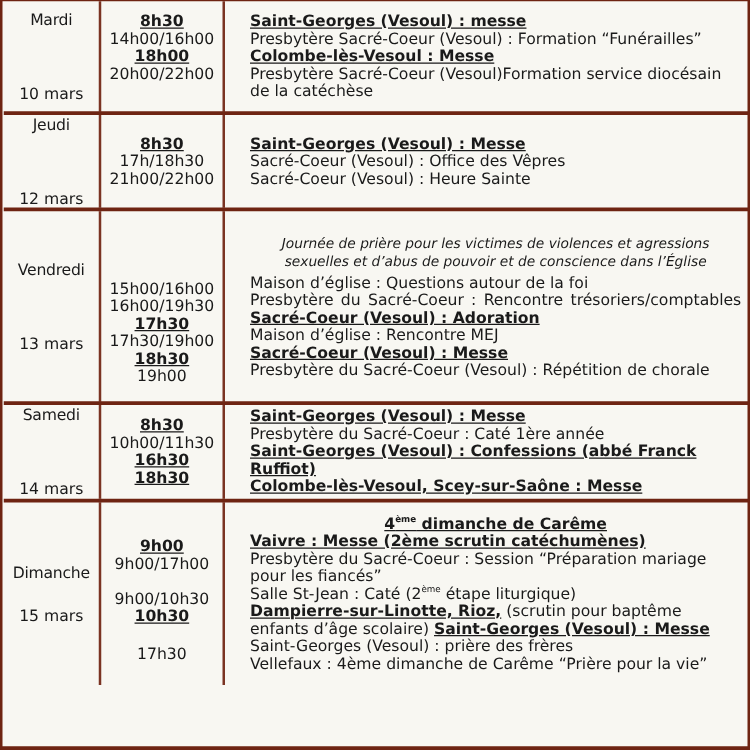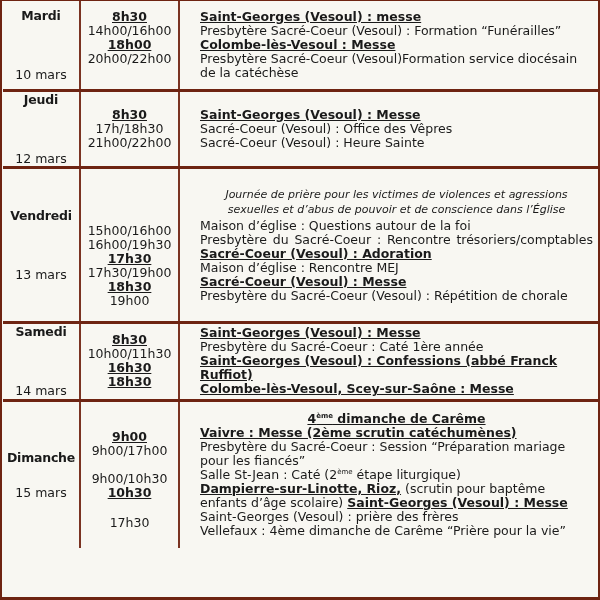--- a/index.html
+++ b/index.html
@@ -5,21 +5,21 @@
   html, body { margin:0; padding:0; }
   body { width:600px; height:600px; background:#f8f7f2; overflow:hidden; font-family:"DejaVu Sans", sans-serif; color:#1a1a1a; }
   .frame { position:absolute; left:0; top:0; width:600px; height:600px; box-sizing:border-box; border-left:2px solid #6e2412; border-right:2px solid #6e2412; border-top:1px solid #6e2412; border-bottom:3px solid #6e2412; }
   table { border-collapse:collapse; width:598px; margin-left:1px; table-layout:fixed; }
   td { vertical-align:middle; padding:0; }
   tr.day { border-bottom:3px solid #6e2412; }
   tr.day:last-child { border-bottom:none; }
   td.c1 { width:76px; text-align:center; border-right:2px solid #7a3322; font-size:12.5px; line-height:15px; }
   td.c2 { width:97px; text-align:center; border-right:2px solid #7a3322; font-size:12.5px; line-height:14px; }
   td.c3 { padding-left:20px; padding-right:8px; font-size:12.5px; line-height:14px; }
-  .dayname { font-weight:bold; display:block; letter-spacing:-0.2px; }
+  .dayname { font-weight:normal; display:block; letter-spacing:-0.2px; }
   .daydate { display:block;margin-top:44px; }
   .b { font-weight:bold;text-decoration:underline; }
   .ln { display:block; }
   .intro { font-style:italic; font-size:11px; text-align:center; line-height:15px; display:block; margin-bottom:2px; }
   .just { text-align:justify; text-align-last:justify; }
   .center { text-align:center; }
   sup { font-size:7px; line-height:0; }
   .sp17 { line-height:17px; }
 </style>
 </head>

